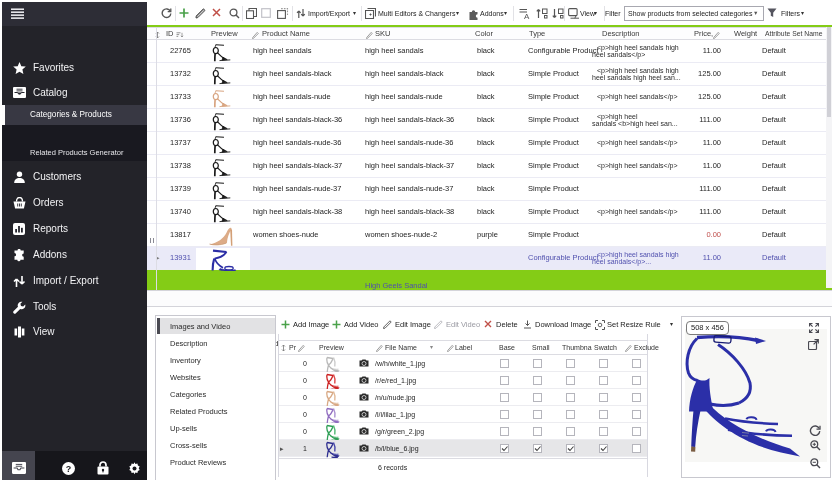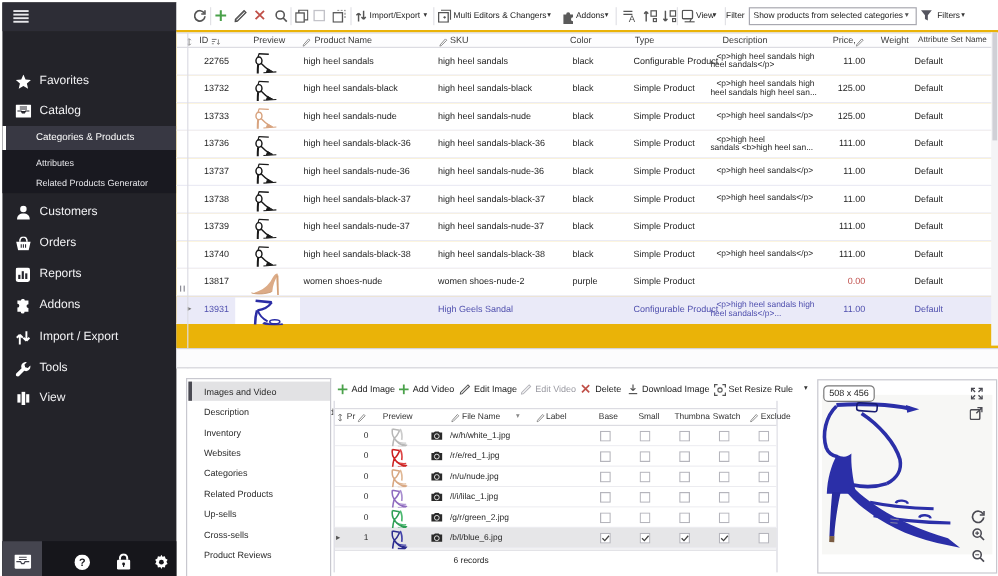--- a/index.html
+++ b/index.html
@@ -19,21 +19,21 @@
 #sb-selbar{position:absolute;left:0;top:103px;width:3px;height:20px;background:#fdfdfd;}
 #sb-bottom{position:absolute;left:0;top:449px;width:145px;height:29px;background:#16161b;}
 #sb-bsel{position:absolute;left:0;top:449px;width:33px;height:29px;background:#45454f;}
 
 #toolbar{position:absolute;left:147px;top:2px;width:685px;height:23px;background:#fff;font-size:7px;color:#1c1c1c;}
 .tsep{position:absolute;top:4px;width:1px;height:15px;background:#e2e2e6;}
 #toolbar .tl{position:absolute;top:0;line-height:23px;}
 #toolbar svg{position:absolute;top:6px;}
 .drop{color:#333;}
 
-#grid{position:absolute;left:147px;top:25px;width:685px;height:265px;background:#eab308;padding-left:20px;}
+#grid{position:absolute;left:147px;top:25px;width:685px;height:265px;background:#84cc16;padding-left:20px;}
 #ghead{position:absolute;left:0;top:2px;width:680px;height:13px;border-top:1px solid #dcdce2;border-bottom:1px solid #dcdce2;background:#fdfdfe;font-size:7.5px;color:#3a3a3a;}
 #ghead span{position:absolute;top:0;line-height:12px;}
 #ghead svg{position:absolute;top:3px;}
 .grow{position:absolute;left:0;width:680px;height:23px;font-size:7.5px;color:#1e1e1e;border-bottom:1px solid #ebebf4;background:#fff;}
 .grow span{position:absolute;line-height:22px;top:0;}
 .grow .dsc{font-size:7px;color:#2a2a2a;}
 .grow .d2{line-height:8.8px;}
 .grow.sel{background:#eaeaf8;color:#5050ae;}
 .grow.sel .dsc{color:#5050ae;}
 #vscroll{position:absolute;left:826px;top:27px;width:6px;height:261px;background:#f4f4f6;}
@@ -87,23 +87,20 @@
       <svg width="13" height="12" viewBox="0 0 13 12">
           <path d="M1 0 h11 a1 1 0 0 1 1 1 v9 a1 1 0 0 1 -1 1 h-11 a1 1 0 0 1 -1 -1 v-9 a1 1 0 0 1 1 -1 z M1.5 5.5 h3 l1 1.5 h2 l1 -1.5 h3" fill="#fff" fill-rule="evenodd" stroke="none"></path>
           <path d="M1.5 5.5 h3.2 l0.9 1.6 h1.8 l0.9 -1.6 h3.2" fill="none" stroke="#26262e" stroke-width="1"></path>
           <path d="M3.5 2.2 h6 M3.5 3.9 h6" stroke="#26262e" stroke-width="0.9"></path>
         </svg>
       <span class="lbl">Catalog</span>
       </div>
     <div class="smi" style="top:103px;height:20px;line-height:20px;font-size:8.2px;color:#fff;">
         <span class="lbl">Categories &amp; Products</span>
       </div>
-    <div class="smi" style="top:124px;">
-        <span class="lbl">Attributes</span>
-      </div>
     <div class="smi" style="top:141px;">
         <span class="lbl">Related Products Generator</span>
       </div>
     <div class="mi" style="top:162px;">
       <svg width="13" height="13" viewBox="0 0 13 13">
           <circle cx="6.5" cy="3.2" r="2.7" fill="#fff"></circle>
           <path d="M1.2 12 C1.2 8.6 3.4 7 6.5 7 C9.6 7 11.8 8.6 11.8 12 Z" fill="#fff"></path>
         </svg>
       <span class="lbl">Customers</span>
       </div>
@@ -480,21 +477,21 @@
 <div class="abs" style="left:63px;top:1px;"><svg width="27" height="23" viewBox="0 0 27 23">
             <g fill="none" stroke="#2b2da5">
 <path d="M3 2.6 L16.5 4" stroke-width="2.2"></path>
 <path d="M16.5 4 C14 7.6 9.5 10 4.5 10.6" stroke-width="1.9"></path>
 <path d="M4.2 10.6 C3 14.5 2.6 18 2.6 22.4" stroke-width="2.1"></path>
 <path d="M4.8 10.6 C6 14.5 9 17.8 13 19.8" stroke-width="1.6"></path>
 <ellipse cx="19" cy="20.2" rx="4.2" ry="1.7" stroke-width="1.3"></ellipse>
 <path d="M10 20.6 C16 22.4 21.5 22.5 25.3 21.7 L25.6 22.7 C19 23.6 13 23.2 9 21.8 Z" fill="#2b2da5" stroke-width="0.6"></path>
 </g>
           </svg></div>
-<span style="left:218px;">High Geels Sandal</span>
+<span style="left:218px;margin-top:28px;">High Geels Sandal</span>
 <span style="left:330px;"></span>
 <span style="left:381px;">Configurable Product</span>
 <span class="dsc d2" style="left:450px;top:4px;">&lt;p&gt;high heel sandals high<br><span style="margin-left:-5px;">heel sandals&lt;/p&gt;...</span></span>
 <span style="left:524px;width:50px;text-align:right;color:inherit;">11.00</span>
 <span style="left:615px;">Default</span>
 </div>
   </div>
   <div id="vscroll"></div>
     <div id="vthumb"></div>
   <div style="position:absolute;left:156px;top:27px;width:1px;height:280px;background:#dcdce4;"></div>

